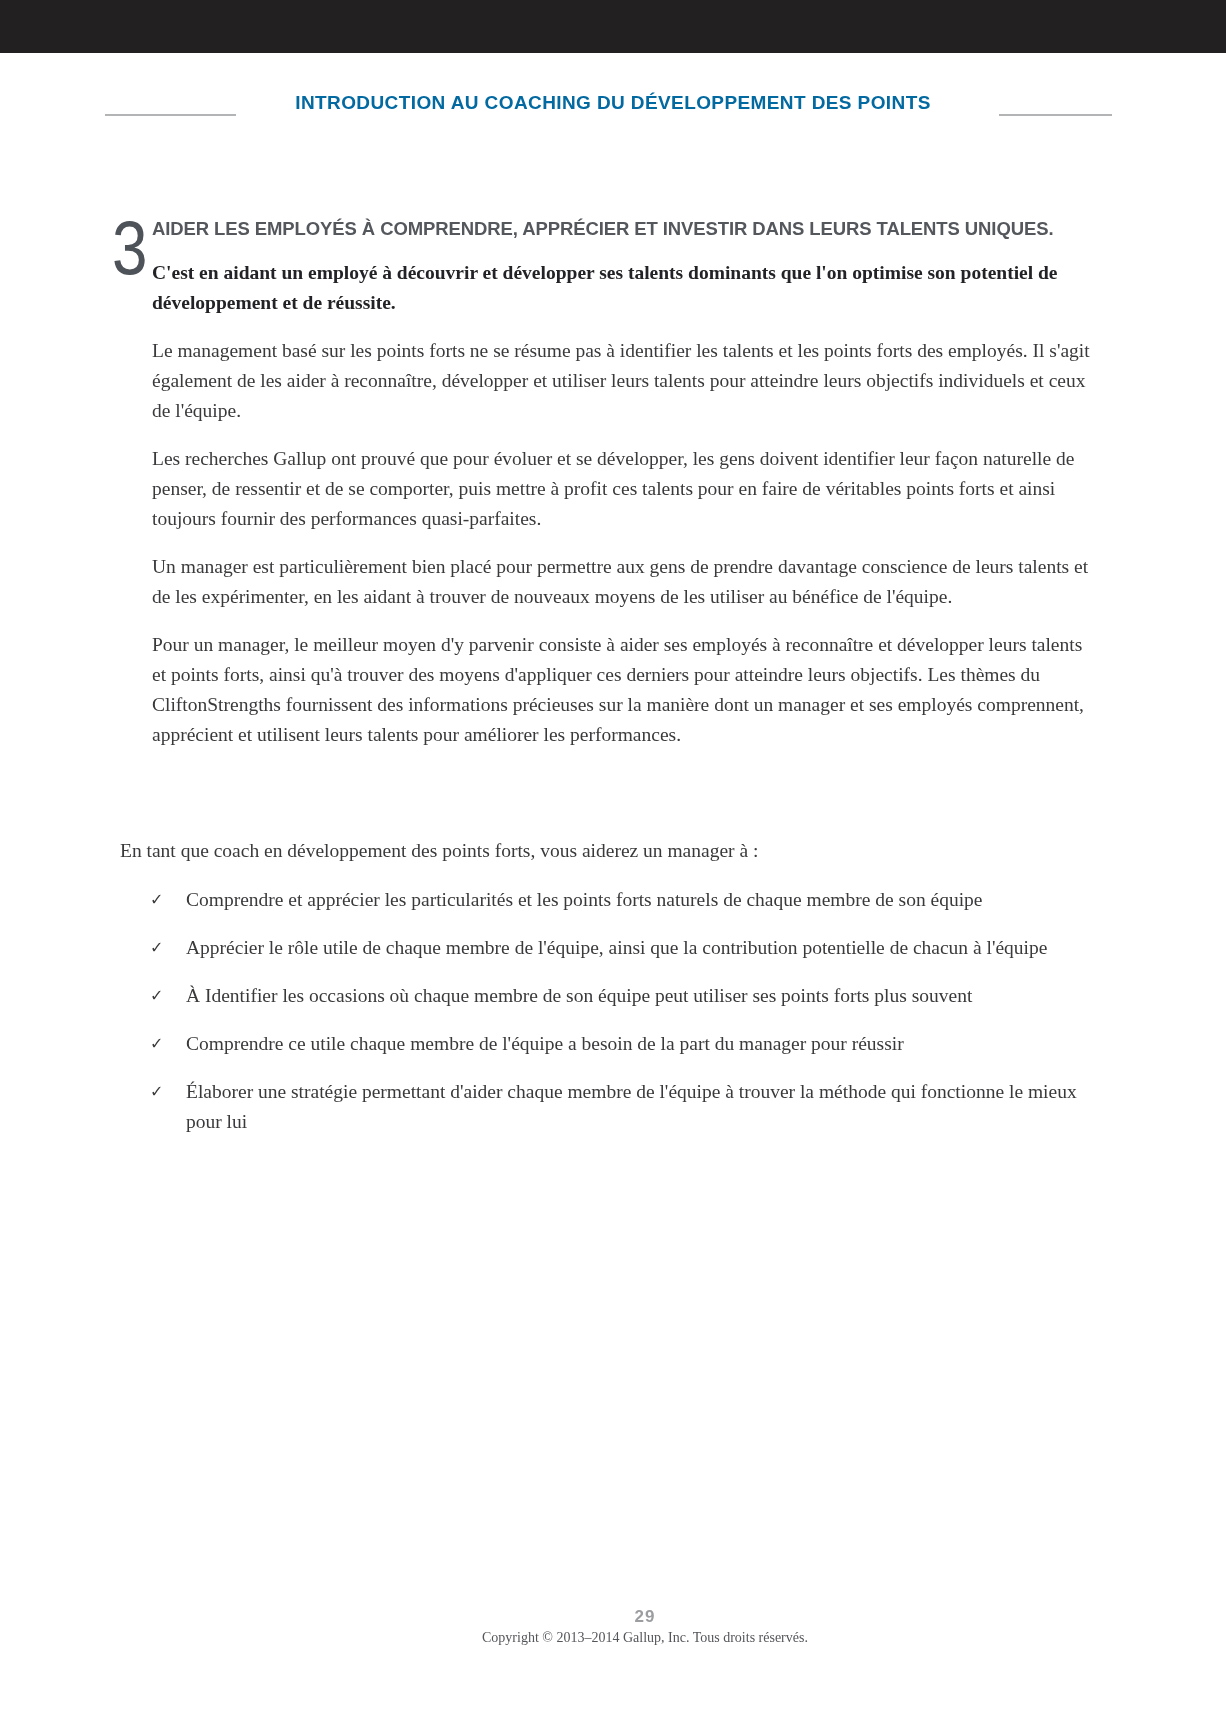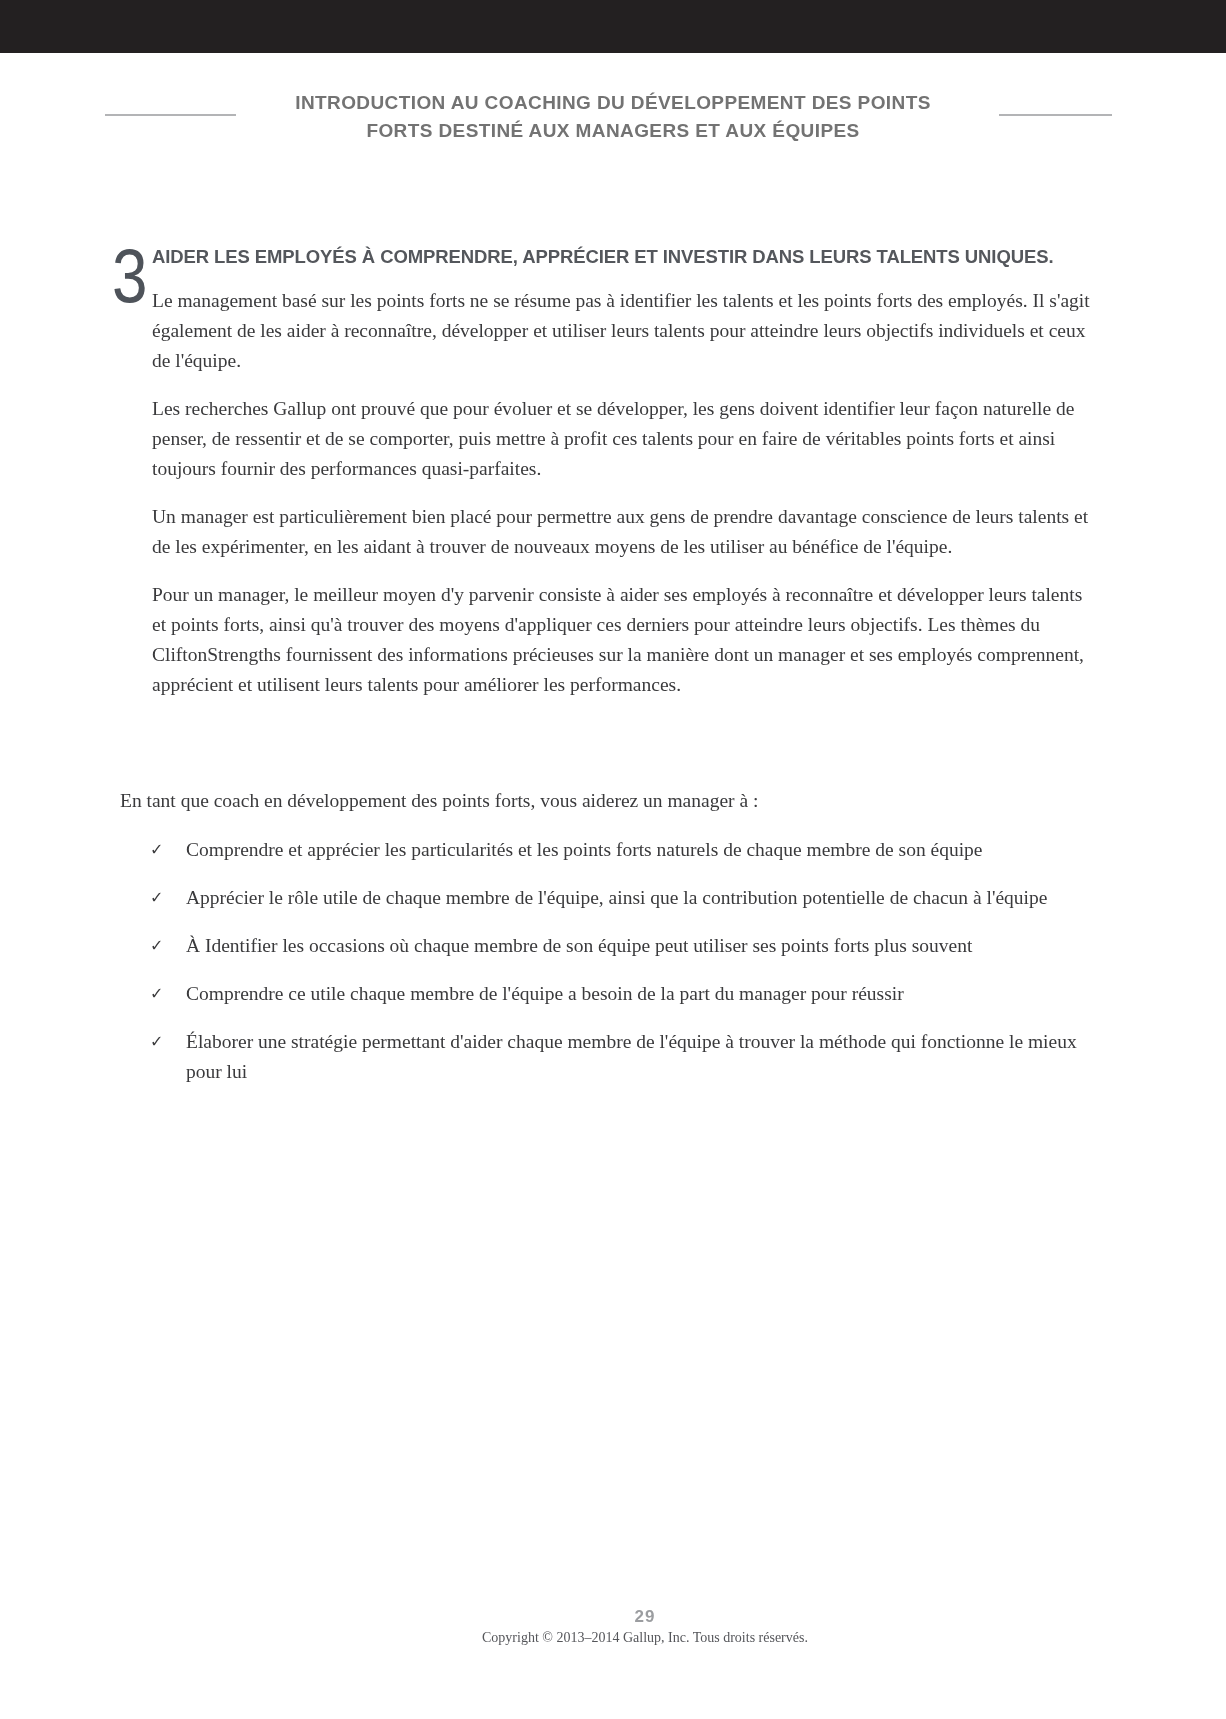--- a/index.html
+++ b/index.html
@@ -17,21 +17,21 @@
 
   
   .doc-header { position: relative; margin-top: 36px; }
   .doc-title {
     text-align: center;
     font-family: "Liberation Sans", sans-serif;
     font-weight: 700;
     font-size: 19px;
     line-height: 28px;
     letter-spacing: 0.4px;
-    color: #737373;
+    color: #0369a1;
   }
   .rule {
     position: absolute;
     height: 2px;
     background: #b3b4b6;
     top: 25px;
   }
   .rule-left  { left: 105px;  width: 131px; }
   .rule-right { right: 114px; width: 113px; }
 
@@ -127,28 +127,28 @@
 </head>
 <body>
 
 <div class="topbar"></div>
 
 <div class="doc-header">
   <span class="rule rule-left"></span>
   <span class="rule rule-right"></span>
   <div class="doc-title">
     <div>INTRODUCTION AU COACHING DU DÉVELOPPEMENT DES POINTS</div>
-    <div>FORTS DESTINÉ AUX MANAGERS ET AUX ÉQUIPES</div>
   </div>
 </div>
 
 <div class="section">
   <div class="section-number">3</div>
   <div class="section-body">
     <div class="section-heading">AIDER LES EMPLOYÉS À COMPRENDRE, APPRÉCIER ET INVESTIR DANS LEURS TALENTS UNIQUES.</div>
+    <div class="section-lead">C'est en aidant un employé à découvrir et développer ses talents dominants que l'on optimise son potentiel de développement et de réussite.</div>
     <p class="body-par">Le management basé sur les points forts ne se résume pas à identifier les talents et les points forts des employés. Il s'agit également de les aider à reconnaître, développer et utiliser leurs talents pour atteindre leurs objectifs individuels et ceux de l'équipe.</p>
     <p class="body-par">Les recherches Gallup ont prouvé que pour évoluer et se développer, les gens doivent identifier leur façon naturelle de penser, de ressentir et de se comporter, puis mettre à profit ces talents pour en faire de véritables points forts et ainsi toujours fournir des performances quasi-parfaites.</p>
     <p class="body-par">Un manager est particulièrement bien placé pour permettre aux gens de prendre davantage conscience de leurs talents et de les expérimenter, en les aidant à trouver de nouveaux moyens de les utiliser au bénéfice de l'équipe.</p>
     <p class="body-par">Pour un manager, le meilleur moyen d'y parvenir consiste à aider ses employés à reconnaître et développer leurs talents et points forts, ainsi qu'à trouver des moyens d'appliquer ces derniers pour atteindre leurs objectifs. Les thèmes du CliftonStrengths fournissent des informations précieuses sur la manière dont un manager et ses employés comprennent, apprécient et utilisent leurs talents pour améliorer les performances.</p>
   </div>
 </div>
 
 <div class="coach-intro">En tant que coach en développement des points forts, vous aiderez un manager à :</div>
 
 <ul class="checklist">

